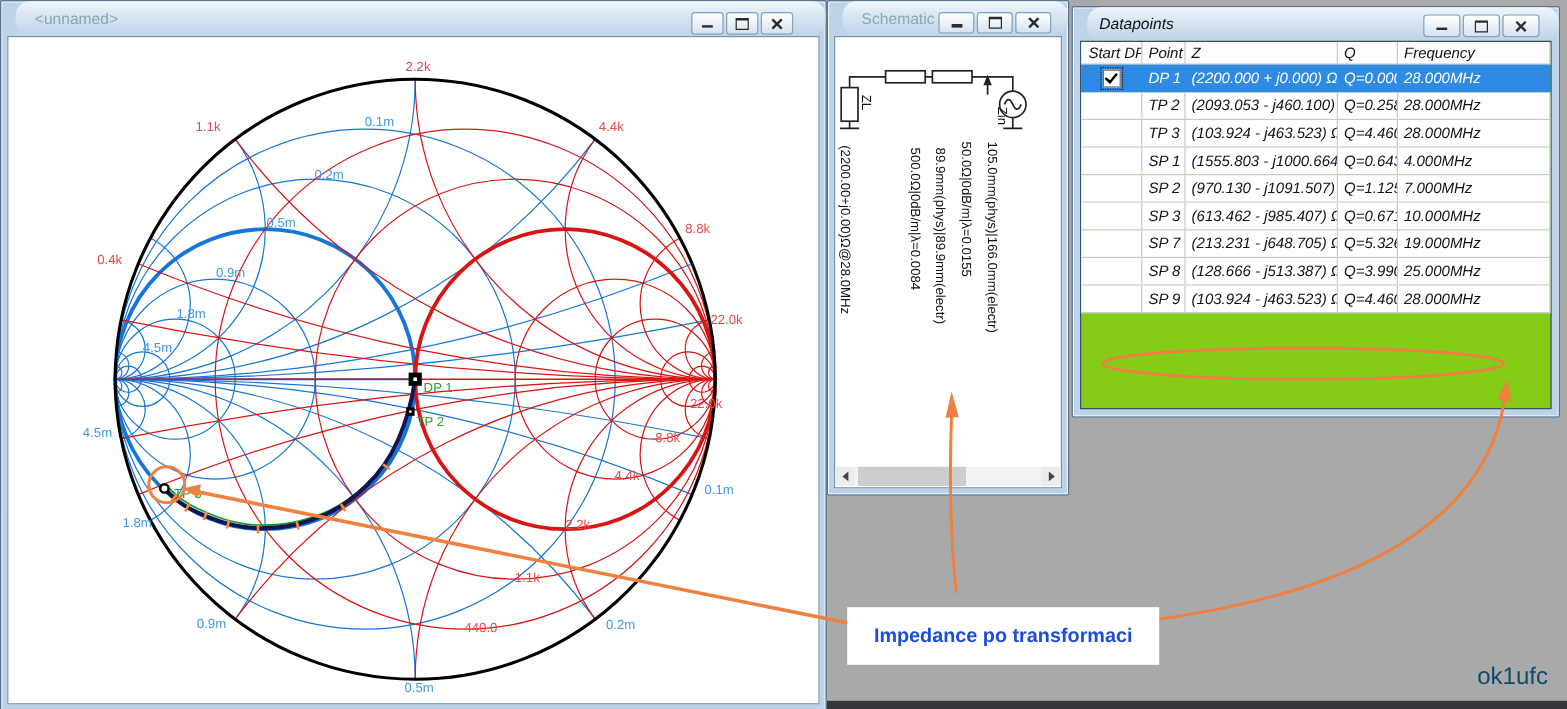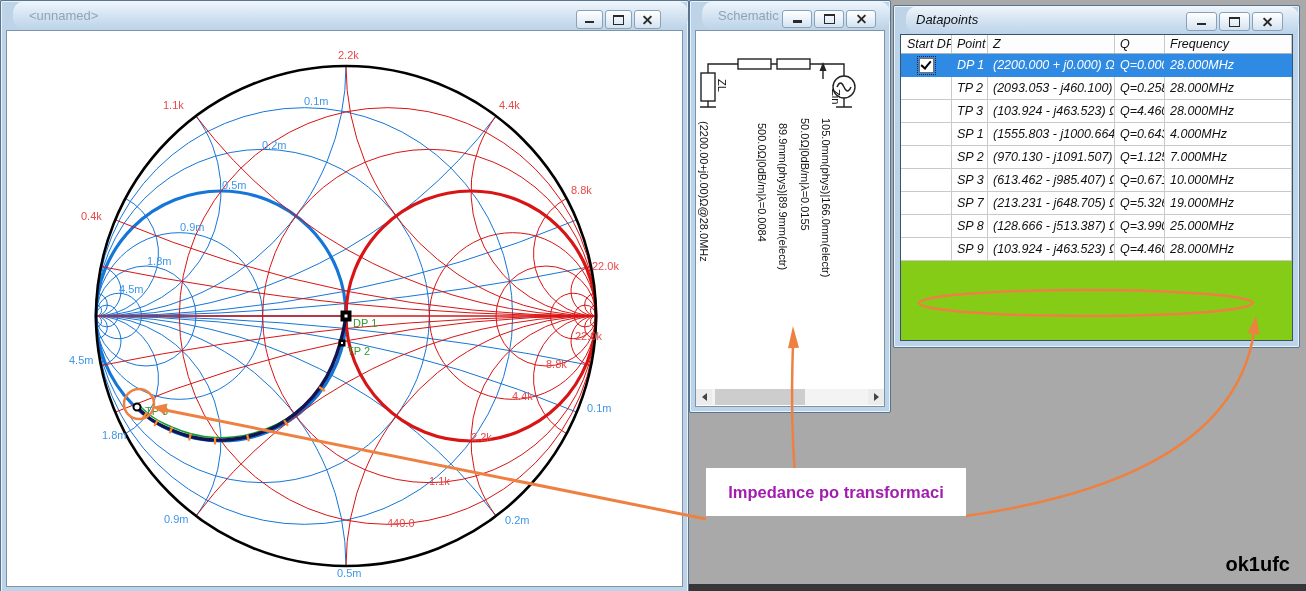--- a/index.html
+++ b/index.html
@@ -1,19 +1,19 @@
 <!DOCTYPE html>
 <html><head>
 <meta charset="utf-8">
 <style>
   html,body{margin:0;padding:0;}
   body{width:1306px;height:591px;position:relative;overflow:hidden;background:#a9a9a9;
        font-family:"Liberation Sans",sans-serif;}
   .desktop{position:absolute;inset:0;}
-  .watermark{position:absolute;right:16px;top:553px;font-size:20px;font-weight:bold;color:#000000;}
+  .watermark{position:absolute;right:16px;top:553px;font-size:20px;font-weight:normal;color:#0c4a6e;}
   .bottom-strip{position:absolute;left:689px;right:0;top:584px;height:7px;background:#35353a;}
 
   
   .win{position:absolute;background:#bcd3e8;border:1px solid #58748e;border-radius:2px;
        box-shadow:inset 0 0 0 1px #e9f3fb;}
   .titlebar{position:absolute;left:12px;right:0;top:0;height:29px;
             background:linear-gradient(#f0f6fc,#d6e5f3 45%,#bcd3e8);border-radius:12px;}
   .title{position:absolute;left:16px;top:7px;font-size:13px;color:#8fa4b8;}
   .title.active{color:#111;}
   .winbtns{position:absolute;top:9px;display:flex;gap:2px;}
@@ -67,23 +67,23 @@
   .drow{display:flex;height:22px;border-bottom:1px solid #c9c9c9;background:#fff;}
   .drow.sel{background:#2e8ae3;border-bottom-color:#2e8ae3;}
   .drow.sel .dc{color:#fff;border-right-color:transparent;}
   .cb{width:13px;height:13px;background:#fff;border:1px solid #6f6f6f;display:flex;
       align-items:center;justify-content:center;outline:1px dotted #222;outline-offset:1px;}
   .cb::after{content:"";width:4px;height:8px;border-right:2px solid #000;border-bottom:2px solid #000;
              transform:rotate(40deg);margin-top:-2px;}
 
   
   #ann-svg{position:absolute;inset:0;z-index:8;pointer-events:none;}
-  .ann-label{position:absolute;left:706px;top:468px;width:260px;height:48px;background:#fff;z-index:9;
+  .ann-label{position:absolute;left:706px;top:506px;width:260px;height:48px;background:#fff;z-index:9;
              display:flex;align-items:center;justify-content:center;
-             color:#a21caf;font-weight:bold;font-size:16.5px;white-space:nowrap;}
+             color:#1d4ed8;font-weight:bold;font-size:16.5px;white-space:nowrap;}
 </style>
 </head>
 <body>
 
 <div class="desktop">
 
   <div class="watermark">ok1ufc</div>
   <div class="bottom-strip"></div>
 
   <div class="win" id="smith-win">

